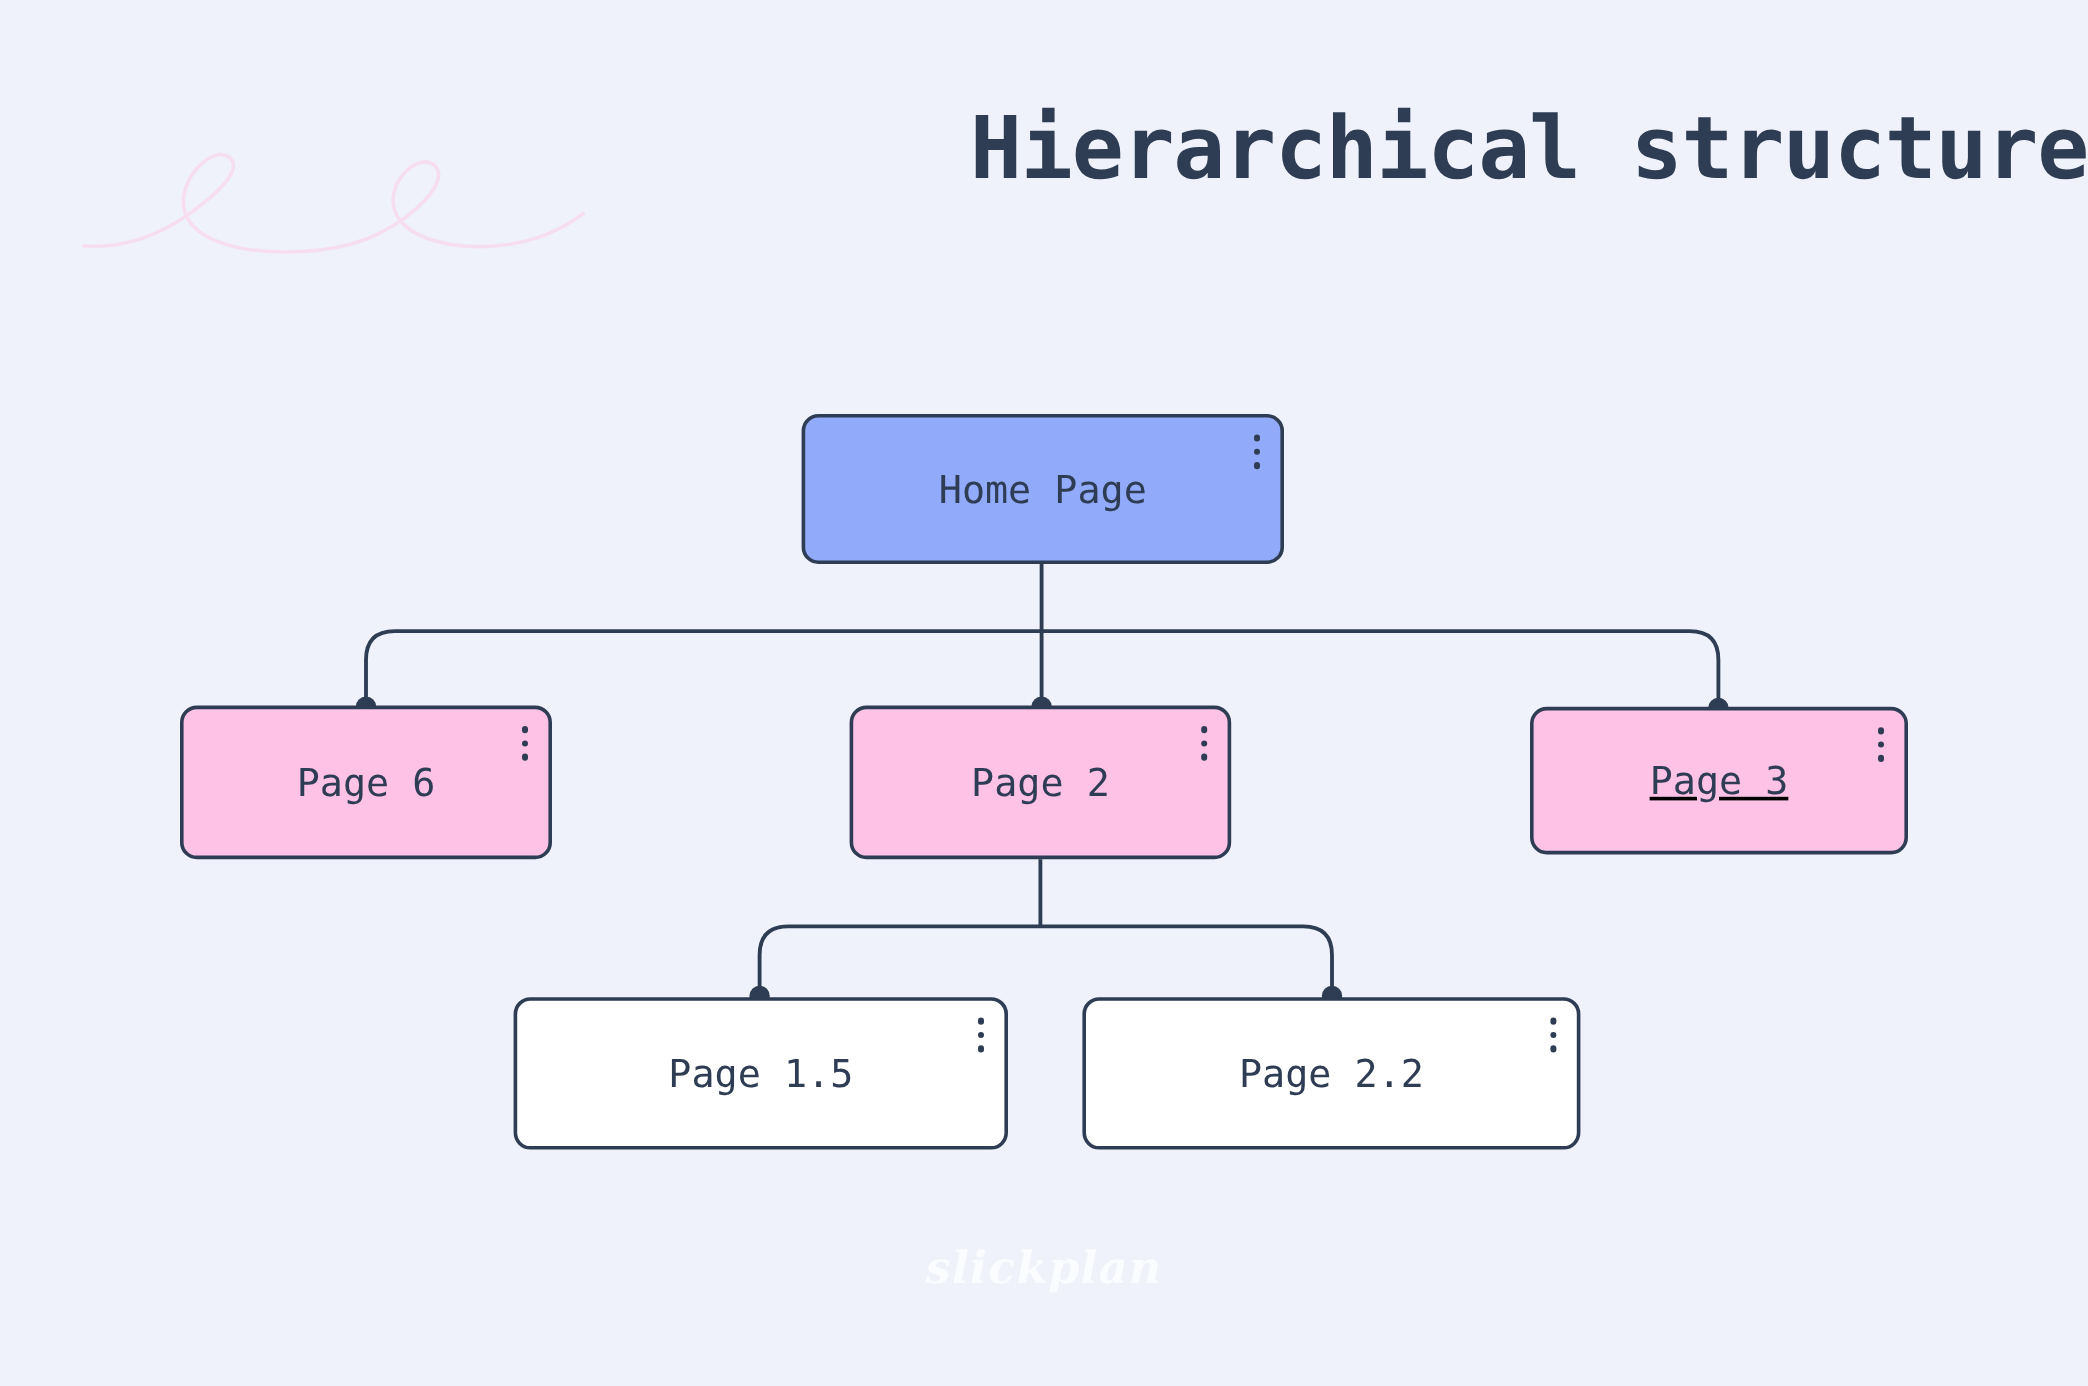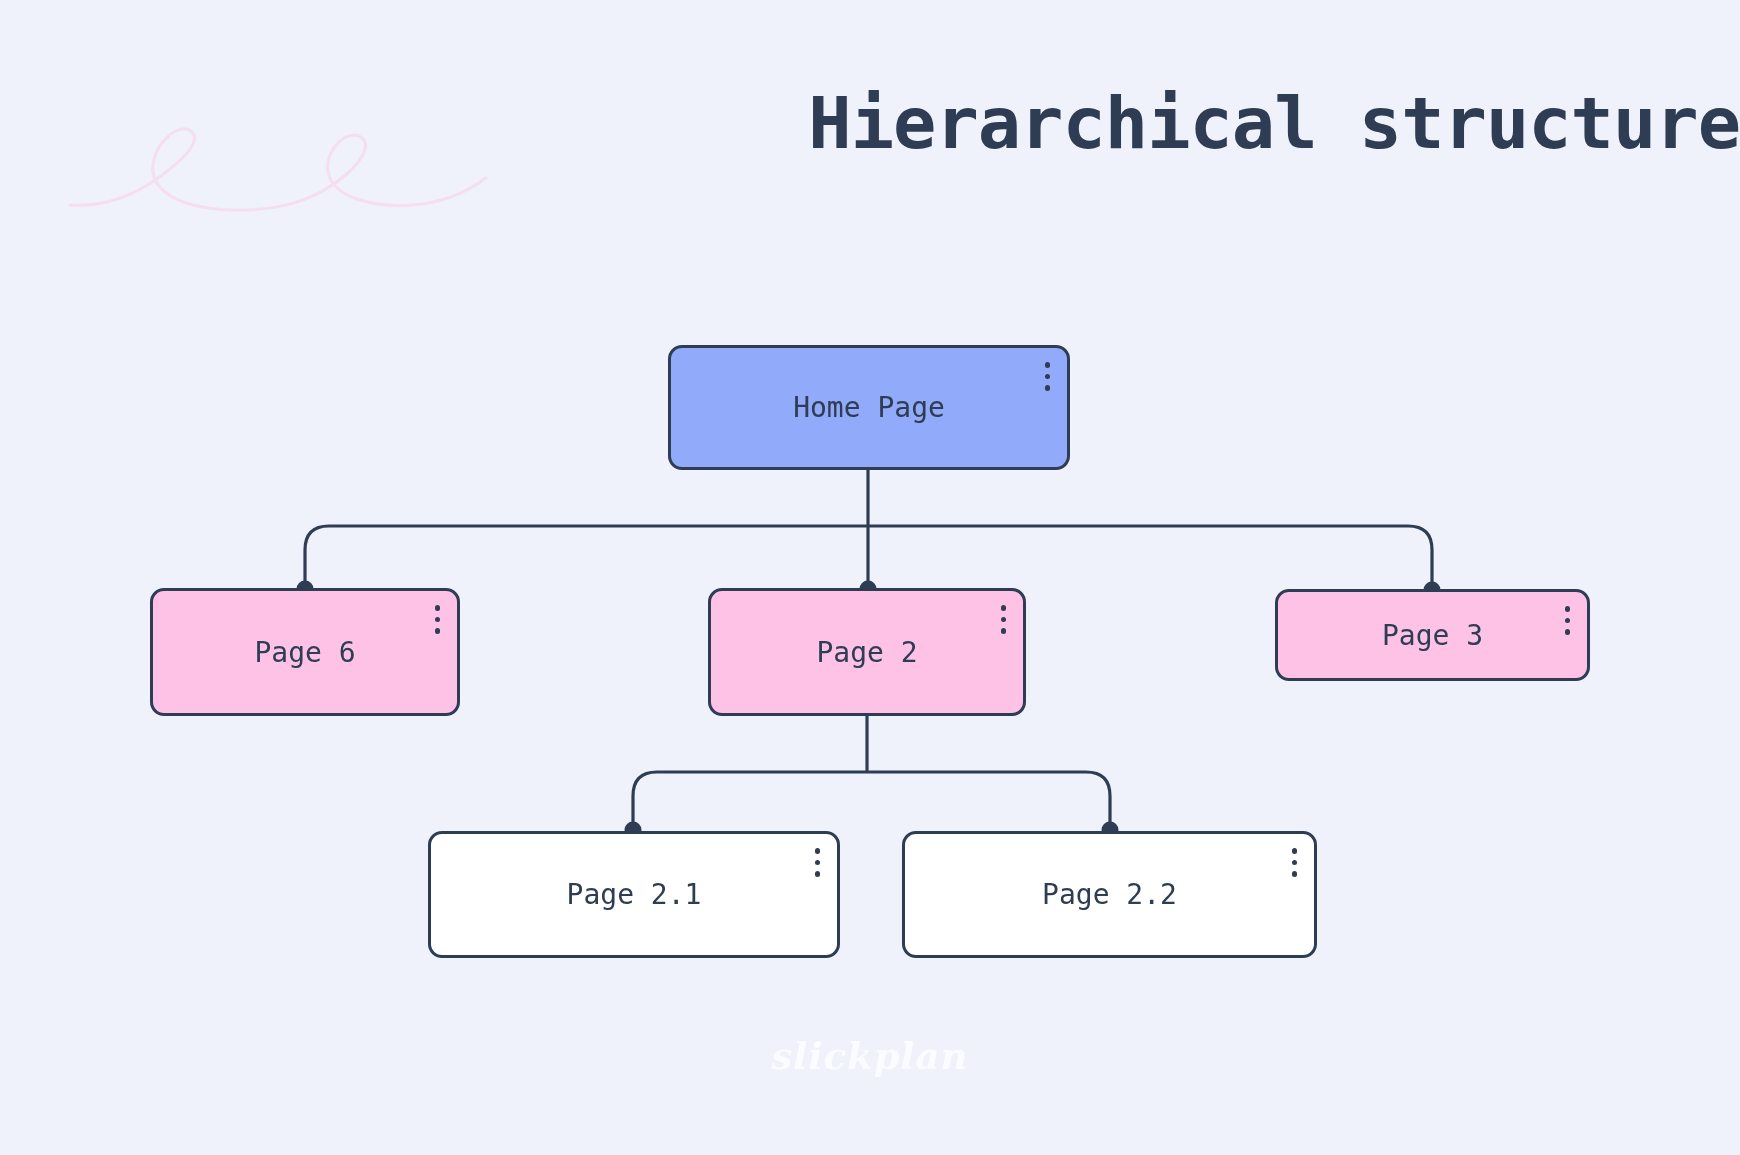--- a/index.html
+++ b/index.html
@@ -21,29 +21,29 @@
   .page-title{
     position:absolute;top:84px;left:0;width:100%;
     text-align:right;font-size:72px;font-weight:bold;
     letter-spacing:-1px;color:var(--navy);line-height:1.1;
   }
 
   .node{
     position:absolute;border:3.2px solid var(--navy);border-radius:14px;
     display:flex;align-items:center;justify-content:center;cursor:pointer;
   }
-  .node .label{font-size:28px;color:var(--navy);letter-spacing:0;}
+  .node .label{font-size:32px;color:var(--navy);letter-spacing:0;}
   .node--blue{background:var(--blue-fill);}
   .node--pink{background:var(--pink-fill);}
   .node--white{background:var(--white-fill);}
 
   .node--home   {left:668px; top:345px; width:402px; height:125px;}
   .node--page1  {left:150px; top:588px; width:310px; height:128px;}
   .node--page2  {left:708px; top:588px; width:318px; height:128px;}
-  .node--page3  {left:1275px;top:589px; width:315px; height:92px;}
+  .node--page3  {left:1275px;top:589px; width:315px; height:123px;text-decoration:underline;}
   .node--page21 {left:428px; top:831px; width:412px; height:127px;}
   .node--page22 {left:902px; top:831px; width:415px; height:127px;}
 
   .kebab{
     position:absolute;top:12px;right:15px;
     display:flex;flex-direction:column;gap:6px;align-items:center;
     padding:2px;cursor:pointer;
   }
   .kebab i{display:block;width:5.5px;height:5.5px;border-radius:50%;background:var(--navy);}
 
@@ -124,21 +124,21 @@
       </span>
     <span class="label">Page 3</span>
   </div>
 
   <div class="node node--white node--page21">
     <span class="kebab">
         <i></i>
         <i></i>
         <i></i>
       </span>
-    <span class="label">Page 2.1</span>
+    <span class="label">Page 1.5</span>
   </div>
 
   <div class="node node--white node--page22">
     <span class="kebab">
         <i></i>
         <i></i>
         <i></i>
       </span>
     <span class="label">Page 2.2</span>
   </div>

